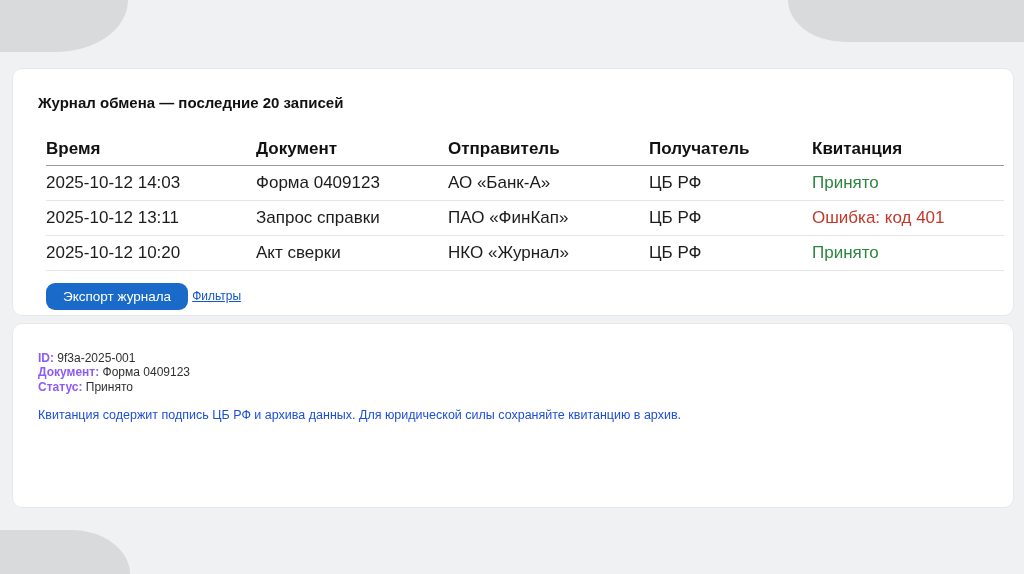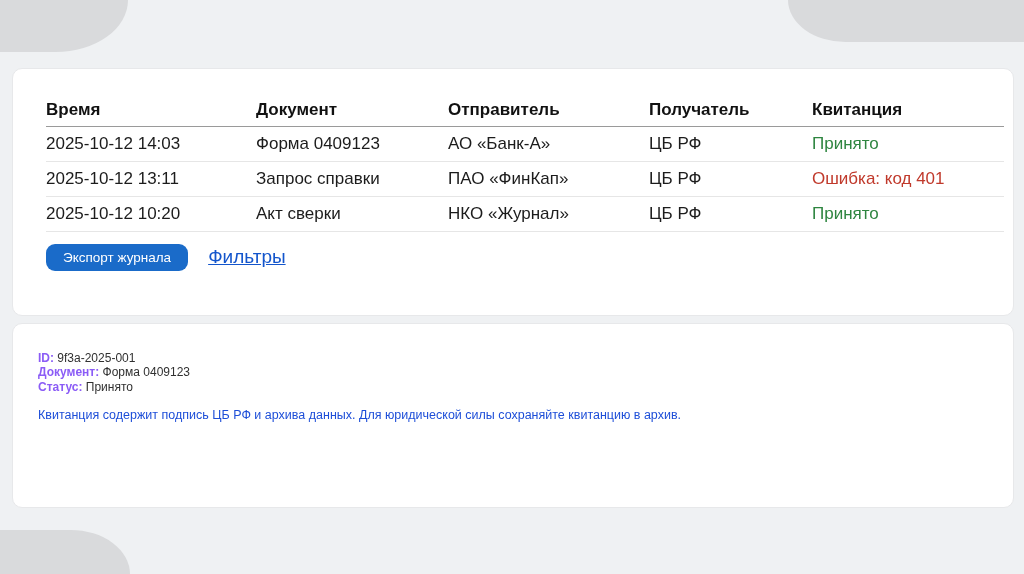--- a/index.html
+++ b/index.html
@@ -62,36 +62,36 @@
     overflow: hidden;
   }
   td.status-ok { color: var(--status-ok); }
   td.status-error { color: var(--status-error); }
 
   .actions {
     margin-top: 12px;
     margin-left: 8px;
     display: flex;
     align-items: center;
-    gap: 20px;
+    gap: 4px;
   }
   .export-btn {
     background: var(--accent);
     color: #ffffff;
     font-family: "Liberation Sans", sans-serif;
     font-size: 13.5px;
     border: none;
     border-radius: 9px;
     height: 27px;
     padding: 0 17px;
     cursor: pointer;
   }
   .filters-link {
     color: var(--link);
-    font-size: 19px;
+    font-size: 12px;
     text-decoration: underline;
   }
 
   .details-title {
     font-size: 17px;
     font-weight: bold;
     color: #0b0b0b;
     margin-bottom: 18px;
   }
   .field-line {
@@ -107,20 +107,21 @@
   }
 </style>
 </head>
 <body>
 
 <div class="blob blob-tl"></div>
 <div class="blob blob-tr"></div>
 <div class="blob blob-bl"></div>
 
 <div class="card journal-card">
+  <div class="journal-title">Журнал обмена — последние 20 записей</div>
   <table>
     <colgroup>
       <col style="width:210px">
         <col style="width:192px">
         <col style="width:201px">
         <col style="width:163px">
         <col style="width:192px">
     </colgroup>
     <thead>
         <tr id="table-head">

